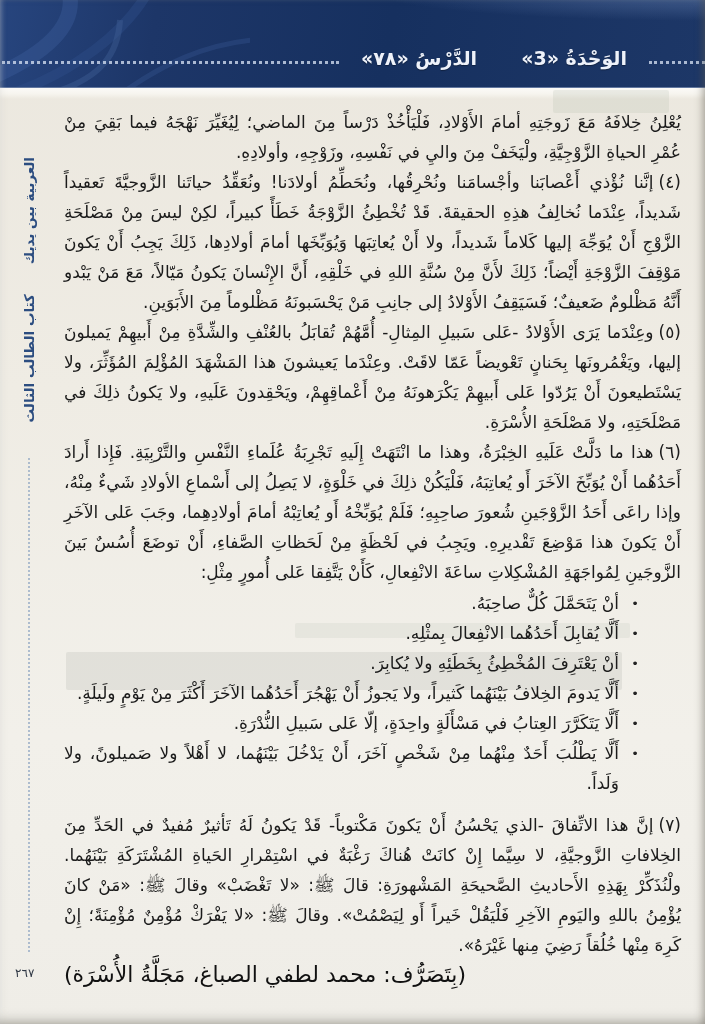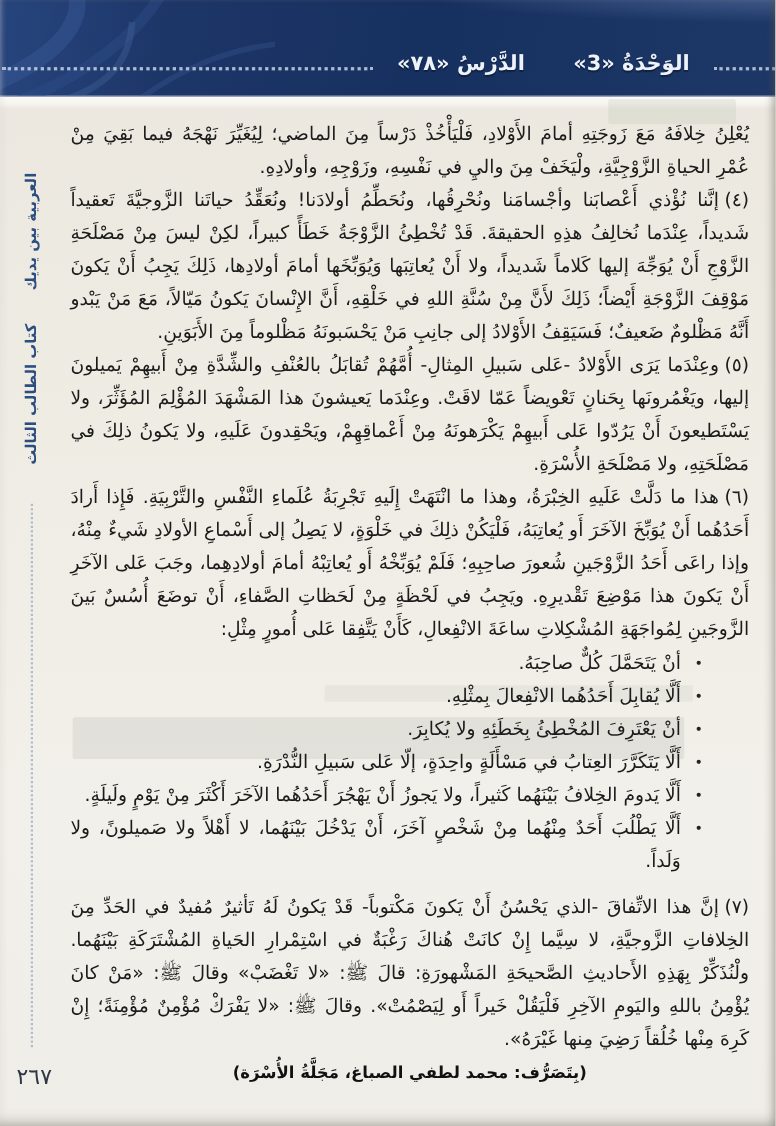--- a/index.html
+++ b/index.html
@@ -35,38 +35,38 @@
   .spine{
     position:absolute;left:12px;top:952px;width:795px;height:34px;
     transform:rotate(-90deg);transform-origin:0 0;
     display:flex;direction:rtl;align-items:center;
     color:#2c4d80;font-weight:bold;font-size:13.5px;white-space:nowrap;
   }
   .spine-gap1{width:30px;}
   .spine-gap2{width:22px;}
   .spine-dots{flex:1;height:0;border-top:2.5px dotted #9db0c8;margin-right:14px;opacity:.8;}
   .page-number{
-    position:absolute;left:15px;top:966px;font-size:20px;color:#2f3744;
+    position:absolute;left:15px;top:966px;font-size:12px;color:#2f3744;
     letter-spacing:1px;
   }
   
   .content{
     position:absolute;left:64px;top:107px;width:617px;
     direction:rtl;text-align:justify;
     font-size:17px;line-height:30px;color:#1b1b1b;
   }
   .content p{margin:0;}
   .pnum{margin-left:5px;}
   ul.points{list-style:none;margin:1px 0 12px 0;padding:0 42px 0 0;}
   ul.points li{position:relative;padding-right:20px;}
   ul.points li::before{
     content:"\2022";position:absolute;right:0;top:1px;font-size:13px;color:#222;
   }
   .attribution{
-    margin-top:9px;text-align:center;font-weight:bold;font-size:15px;color:#111;
+    margin-top:9px;text-align:left;font-weight:normal;font-size:22px;color:#111;
   }
   
   .ghost{position:absolute;border-radius:2px;pointer-events:none;}
   .ghost-a{left:66px;top:652px;width:556px;height:38px;background:rgba(168,174,164,.22);}
   .ghost-b{left:553px;top:90px;width:116px;height:23px;background:rgba(168,178,158,.18);}
   .ghost-c{left:295px;top:623px;width:335px;height:15px;background:rgba(162,172,155,.13);}
   .vignette{
     position:absolute;inset:0;pointer-events:none;
     box-shadow:
       inset -6px 0 9px -4px rgba(96,92,82,.45),
@@ -114,22 +114,22 @@
     <p><span class="pnum">(٤)</span><span>إنَّنا نُؤْذي أَعْصابَنا وأجْسامَنا ونُحْرِقُها، ونُحَطِّمُ أولادَنا! ونُعَقِّدُ حياتَنا الزَّوجيَّةَ تَعقيداً شَديداً، عِنْدَما نُخالِفُ هذِهِ الحقيقةَ. قَدْ تُخْطِئُ الزَّوْجَةُ خَطَأً كبيراً، لكِنْ ليسَ مِنْ مَصْلَحَةِ الزَّوْجِ أَنْ يُوَجِّهَ إليها كَلاماً شَديداً، ولا أَنْ يُعاتِبَها وَيُوَبِّخَها أمامَ أولادِها، ذَلِكَ يَجِبُ أَنْ يَكونَ مَوْقِفَ الزَّوْجَةِ أَيْضاً؛ ذَلِكَ لأَنَّ مِنْ سُنَّةِ اللهِ في خَلْقِهِ، أَنَّ الإِنْسانَ يَكونُ مَيّالاً، مَعَ مَنْ يَبْدو أَنَّهُ مَظْلومٌ ضَعيفٌ؛ فَسَيَقِفُ الأَوْلادُ إلى جانِبِ مَنْ يَحْسَبونَهُ مَظْلوماً مِنَ الأَبَوَينِ.</span></p>
 
     <p><span class="pnum">(٥)</span><span>وعِنْدَما يَرَى الأَوْلادُ -عَلى سَبيلِ المِثالِ- أُمَّهُمْ تُقابَلُ بالعُنْفِ والشِّدَّةِ مِنْ أَبيهِمْ يَميلونَ إليها، ويَغْمُرونَها بِحَنانٍ تَعْويضاً عَمّا لاقَتْ. وعِنْدَما يَعيشونَ هذا المَشْهَدَ المُؤْلِمَ المُؤَثِّرَ، ولا يَسْتَطيعونَ أَنْ يَرُدّوا عَلى أَبيهِمْ يَكْرَهونَهُ مِنْ أَعْماقِهِمْ، ويَحْقِدونَ عَلَيهِ، ولا يَكونُ ذلِكَ في مَصْلَحَتِهِ، ولا مَصْلَحَةِ الأُسْرَةِ.</span></p>
 
     <p><span class="pnum">(٦)</span><span>هذا ما دَلَّتْ عَلَيهِ الخِبْرَةُ، وهذا ما انْتَهَتْ إِلَيهِ تَجْرِبَةُ عُلَماءِ النَّفْسِ والتَّرْبِيَةِ. فَإِذا أَرادَ أَحَدُهُما أَنْ يُوَبِّخَ الآخَرَ أَو يُعاتِبَهُ، فَلْيَكُنْ ذلِكَ في خَلْوَةٍ، لا يَصِلُ إلى أَسْماعِ الأولادِ شَيءٌ مِنْهُ، وإذا راعَى أَحَدُ الزَّوْجَينِ شُعورَ صاحِبِهِ؛ فَلَمْ يُوَبِّخْهُ أَو يُعاتِبْهُ أمامَ أولادِهِما، وجَبَ عَلى الآخَرِ أَنْ يَكونَ هذا مَوْضِعَ تَقْديرِهِ. ويَجِبُ في لَحْظَةٍ مِنْ لَحَظاتِ الصَّفاءِ، أَنْ توضَعَ أُسُسٌ بَينَ الزَّوجَينِ لِمُواجَهَةِ المُشْكِلاتِ ساعَةَ الانْفِعالِ، كَأَنْ يَتَّفِقا عَلى أُمورٍ مِثْلِ:</span></p>
 
     <ul class="points">
       <li><span>أنْ يَتَحَمَّلَ كُلٌّ صاحِبَهُ.</span></li>
       <li><span>أَلَّا يُقابِلَ أَحَدُهُما الانْفِعالَ بِمثْلِهِ.</span></li>
       <li><span>أنْ يَعْتَرِفَ المُخْطِئُ بِخَطَئِهِ ولا يُكابِرَ.</span></li>
+      <li><span>أَلَّا يَدومَ الخِلافُ بَيْنَهُما كَثيراً، ولا يَجوزُ أَنْ يَهْجُرَ أَحَدُهُما الآخَرَ أَكْثَرَ مِنْ يَوْمٍ ولَيلَةٍ.</span></li>
       <li><span>أَلَّا يَتَكَرَّرَ العِتابُ في مَسْأَلَةٍ واحِدَةٍ، إلّا عَلى سَبيلِ النُّدْرَةِ.</span></li>
-      <li><span>أَلَّا يَدومَ الخِلافُ بَيْنَهُما كَثيراً، ولا يَجوزُ أَنْ يَهْجُرَ أَحَدُهُما الآخَرَ أَكْثَرَ مِنْ يَوْمٍ ولَيلَةٍ.</span></li>
       <li><span>أَلَّا يَطْلُبَ أَحَدٌ مِنْهُما مِنْ شَخْصٍ آخَرَ، أَنْ يَدْخُلَ بَيْنَهُما، لا أَهْلاً ولا صَميلونً، ولا وَلَداً.</span></li>
     </ul>
 
     <p><span class="pnum">(٧)</span><span>إنَّ هذا الاتِّفاقَ -الذي يَحْسُنُ أَنْ يَكونَ مَكْتوباً- قَدْ يَكونُ لَهُ تَأثيرٌ مُفيدٌ في الحَدِّ مِنَ الخِلافاتِ الزَّوجيَّةِ، لا سِيَّما إِنْ كانَتْ هُناكَ رَغْبَةٌ في اسْتِمْرارِ الحَياةِ المُشْتَرَكَةِ بَيْنَهُما. ولْنُذَكِّرْ بِهَذِهِ الأَحاديثِ الصَّحيحَةِ المَشْهورَةِ: قالَ ﷺ: «لا تَغْضَبْ» وقالَ ﷺ: «مَنْ كانَ يُؤْمِنُ باللهِ واليَومِ الآخِرِ فَلْيَقُلْ خَيراً أَو لِيَصْمُتْ». وقالَ ﷺ: «لا يَفْرَكْ مُؤْمِنٌ مُؤْمِنَةً؛ إِنْ كَرِهَ مِنْها خُلُقاً رَضِيَ مِنها غَيْرَهُ».</span></p>
 
     <p class="attribution">(بِتَصَرُّف: محمد لطفي الصباغ، مَجَلَّةُ الأُسْرَة)</p>
   </main>
 
   <div class="vignette"></div>
 </div>

